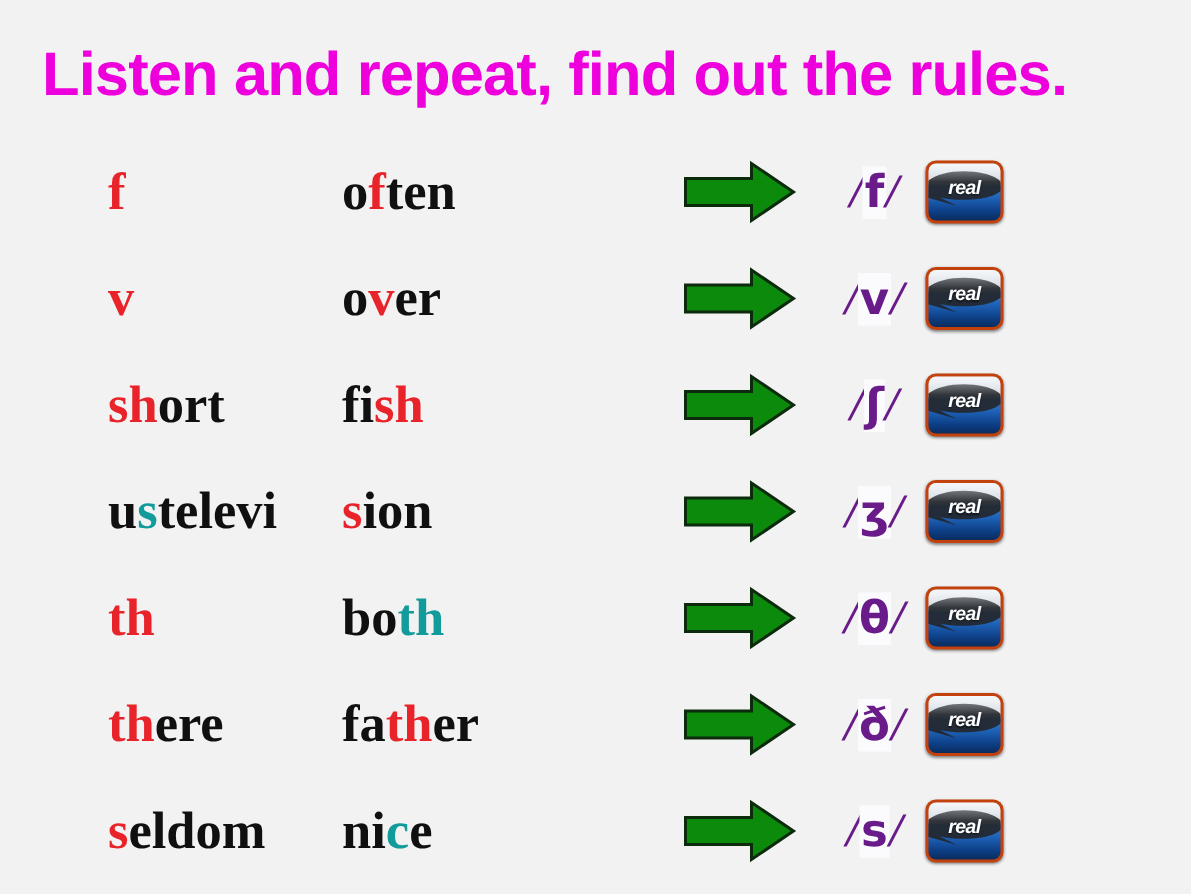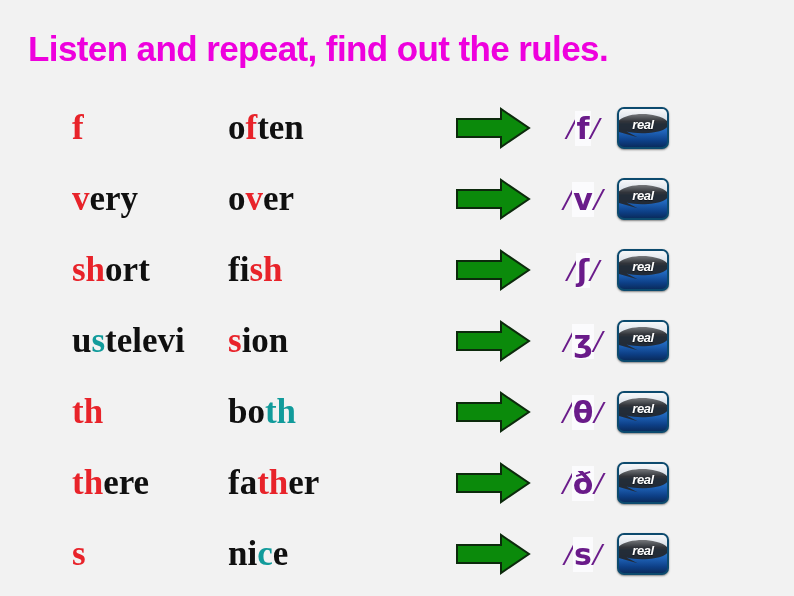--- a/index.html
+++ b/index.html
@@ -17,21 +17,21 @@
 
   
   #slide-title {
     position: absolute;
     left: 28px;
     top: 22px;
     width: 730px;
     height: 54px;
     font-family: "Liberation Sans", sans-serif;
     font-weight: bold;
-    font-size: 35px;
+    font-size: 41px;
     line-height: 54px;
     letter-spacing: -0.6px;
     color: #ee00dd;
     white-space: nowrap;
   }
 
   
   #rows {
     position: absolute;
     left: 0;
@@ -112,21 +112,21 @@
     top: 0;
     height: 71px;
     width: 52px;
     display: flex;
     align-items: center;
   }
   .real-icon {
     width: 52px;
     height: 42px;
     border-radius: 7px;
-    background: #0c4a6e;
+    background: #c2410c;
     padding: 2px;
     box-sizing: border-box;
     box-shadow: 0 1px 2px rgba(0,0,0,0.45);
     position: relative;
     overflow: hidden;
   }
   .real-inner {
     position: absolute;
     left: 2px; top: 2px; right: 2px; bottom: 2px;
     border-radius: 5px;
@@ -198,21 +198,20 @@
             <div class="real-gloss"></div>
             <div class="real-word">real</div>
           </div>
         </div>
       </div>
     </div>
     <div class="row">
       <div class="word-cell word-a">
         <span></span>
         <span class="hl-red">v</span>
-        <span>ery</span>
       </div>
       <div class="word-cell word-b">
         <span>o</span>
         <span class="hl-red">v</span>
         <span>er</span>
       </div>
       <div class="arrow-cell">
         <svg class="arrow-svg" width="76" height="42" viewBox="0 0 76 42">
           <path d="M2 12 L46 12 L46 2 L74 21 L46 40 L46 30 L2 30 Z" fill="#0b8a0b" stroke="#0c2a0c" stroke-width="2" stroke-linejoin="miter"></path>
         </svg>
@@ -351,20 +350,21 @@
             <div class="real-gloss"></div>
             <div class="real-word">real</div>
           </div>
         </div>
       </div>
     </div>
     <div class="row">
       <div class="word-cell word-a">
         <span></span>
         <span class="hl-red">s</span>
+        <span>eldom</span>
       </div>
       <div class="word-cell word-b">
         <span>ni</span>
         <span class="hl-teal">c</span>
         <span>e</span>
       </div>
       <div class="arrow-cell">
         <svg class="arrow-svg" width="76" height="42" viewBox="0 0 76 42">
           <path d="M2 12 L46 12 L46 2 L74 21 L46 40 L46 30 L2 30 Z" fill="#0b8a0b" stroke="#0c2a0c" stroke-width="2" stroke-linejoin="miter"></path>
         </svg>

